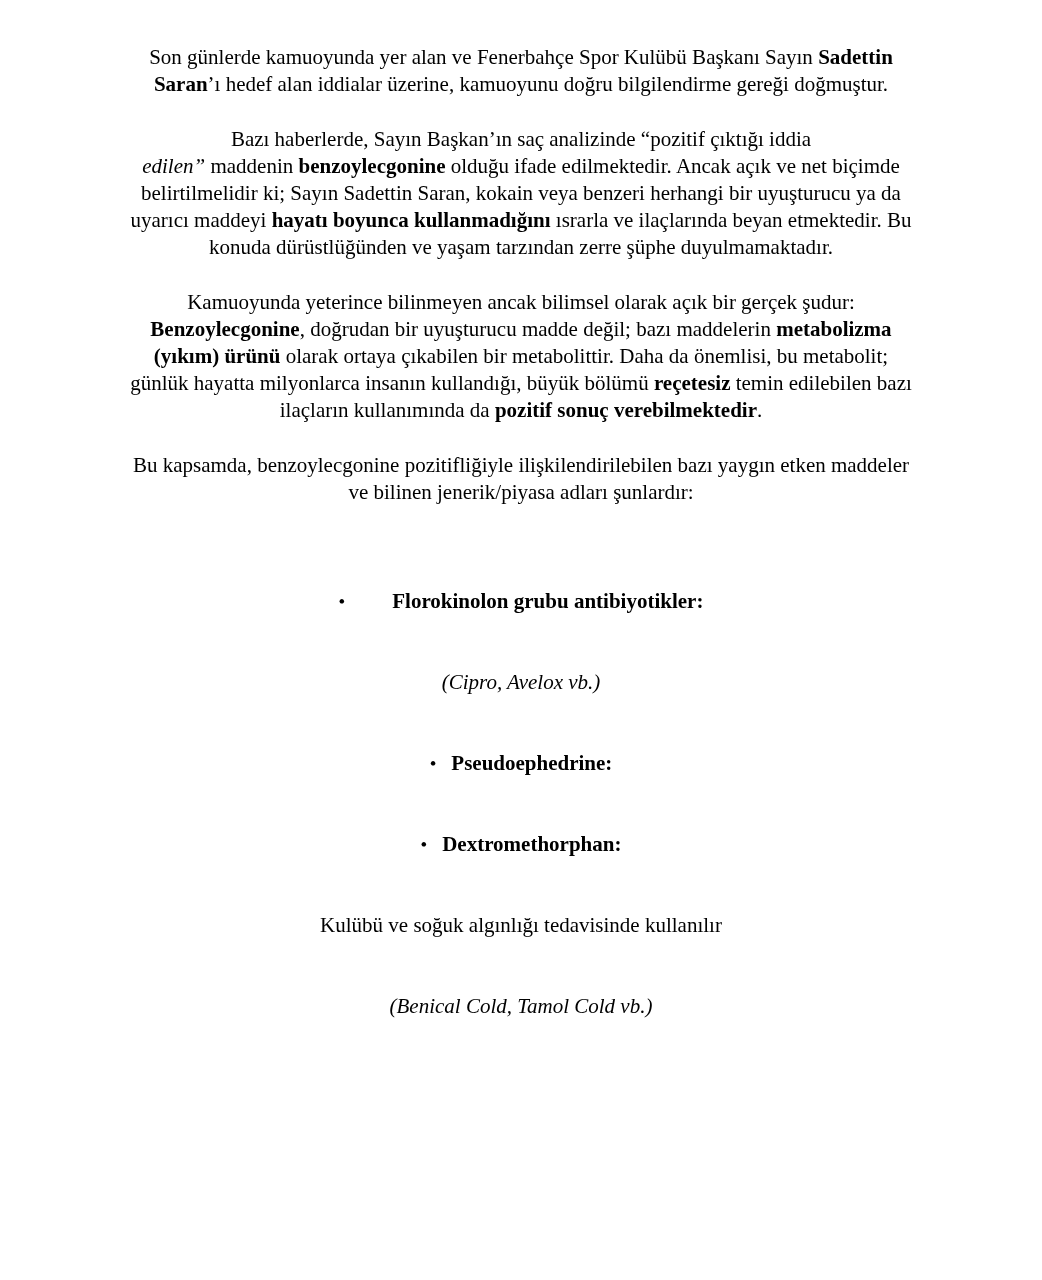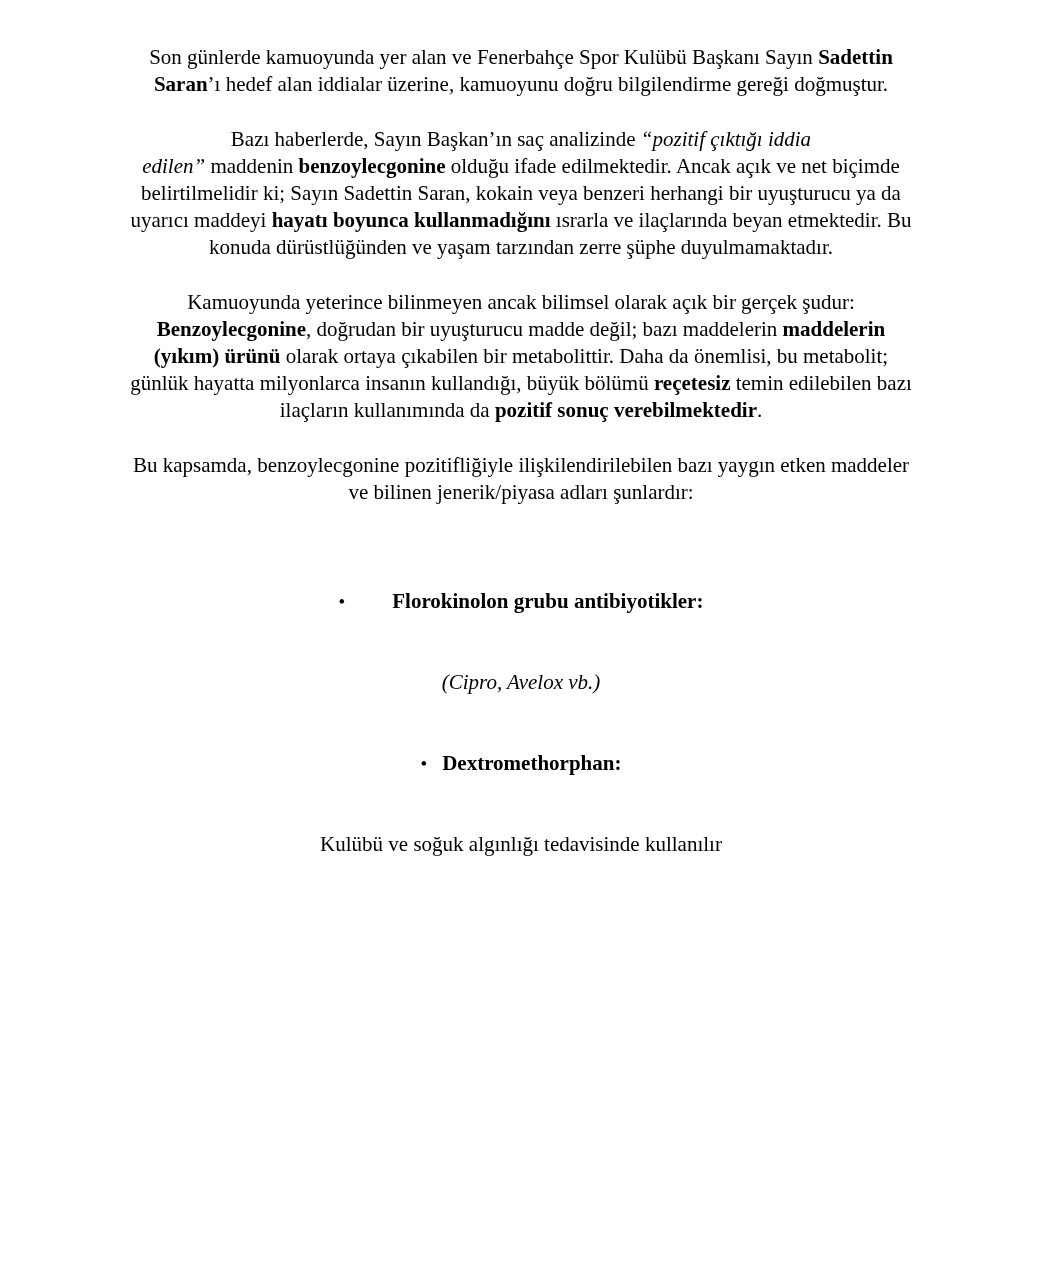--- a/index.html
+++ b/index.html
@@ -35,37 +35,39 @@
     padding-right: 15px;
     font-size: 19px;
   }
 </style>
 </head>
 <body>
 
 <div class="page">
   <p class="block"><span>Son günlerde kamuoyunda yer alan ve Fenerbahçe Spor Kulübü Başkanı Sayın </span><span style="font-weight: bold;">Sadettin</span><span>
 </span><span style="font-weight: bold;">Saran</span><span>’ı hedef alan iddialar üzerine, kamuoyunu doğru bilgilendirme gereği doğmuştur.</span></p>
-  <p class="block"><span>Bazı haberlerde, Sayın Başkan’ın saç analizinde </span><span style="font-style: italic;">“pozitif çıktığı iddia</span><span>
+  <p class="block"><span>Bazı haberlerde, Sayın Başkan’ın saç analizinde </span><span style="">“pozitif çıktığı iddia</span><span>
 </span><span style="font-style: italic;">edilen”</span><span> maddenin </span><span style="font-weight: bold;">benzoylecgonine</span><span> olduğu ifade edilmektedir. Ancak açık ve net biçimde
 belirtilmelidir ki; Sayın Sadettin Saran, kokain veya benzeri herhangi bir uyuşturucu ya da
 uyarıcı maddeyi </span><span style="font-weight: bold;">hayatı boyunca kullanmadığını</span><span> ısrarla ve ilaçlarında beyan etmektedir. Bu
 konuda dürüstlüğünden ve yaşam tarzından zerre şüphe duyulmamaktadır.</span></p>
   <p class="block"><span>Kamuoyunda yeterince bilinmeyen ancak bilimsel olarak açık bir gerçek şudur:
-</span><span style="font-weight: bold;">Benzoylecgonine</span><span>, doğrudan bir uyuşturucu madde değil; bazı maddelerin </span><span style="font-weight: bold;">maddelerin</span><span>
+</span><span style="font-weight: bold;">Benzoylecgonine</span><span>, doğrudan bir uyuşturucu madde değil; bazı maddelerin </span><span style="font-weight: bold;">metabolizma</span><span>
 </span><span style="font-weight: bold;">(yıkım) ürünü</span><span> olarak ortaya çıkabilen bir metabolittir. Daha da önemlisi, bu metabolit;
 günlük hayatta milyonlarca insanın kullandığı, büyük bölümü </span><span style="font-weight: bold;">reçetesiz</span><span> temin edilebilen bazı
 ilaçların kullanımında da </span><span style="font-weight: bold;">pozitif sonuç verebilmektedir</span><span>.</span></p>
   <p class="block"><span>Bu kapsamda, benzoylecgonine pozitifliğiyle ilişkilendirilebilen bazı yaygın etken maddeler
 ve bilinen jenerik/piyasa adları şunlardır:</span></p>
 
   <div class="block">
     <div class="line"><span class="bdot">•</span><span style="font-weight: bold; margin-left: 32px;">Florokinolon grubu antibiyotikler:</span></div>
     <div class="line"><span style="font-style: italic;">(Cipro, Avelox vb.)</span></div>
+    <div class="line"><span class="bdot">•</span><span style="font-weight: bold;">Pseudoephedrine:</span></div>
     <div class="line"><span class="bdot">•</span><span style="font-weight: bold;">Dextromethorphan:</span></div>
     <div class="line"><span>Kulübü ve soğuk algınlığı tedavisinde kullanılır</span></div>
+    <div class="line"><span style="font-style: italic;">(Benical Cold, Tamol Cold vb.)</span></div>
     
     
     
     
   </div>
 
 </div>
 
 </body></html>

